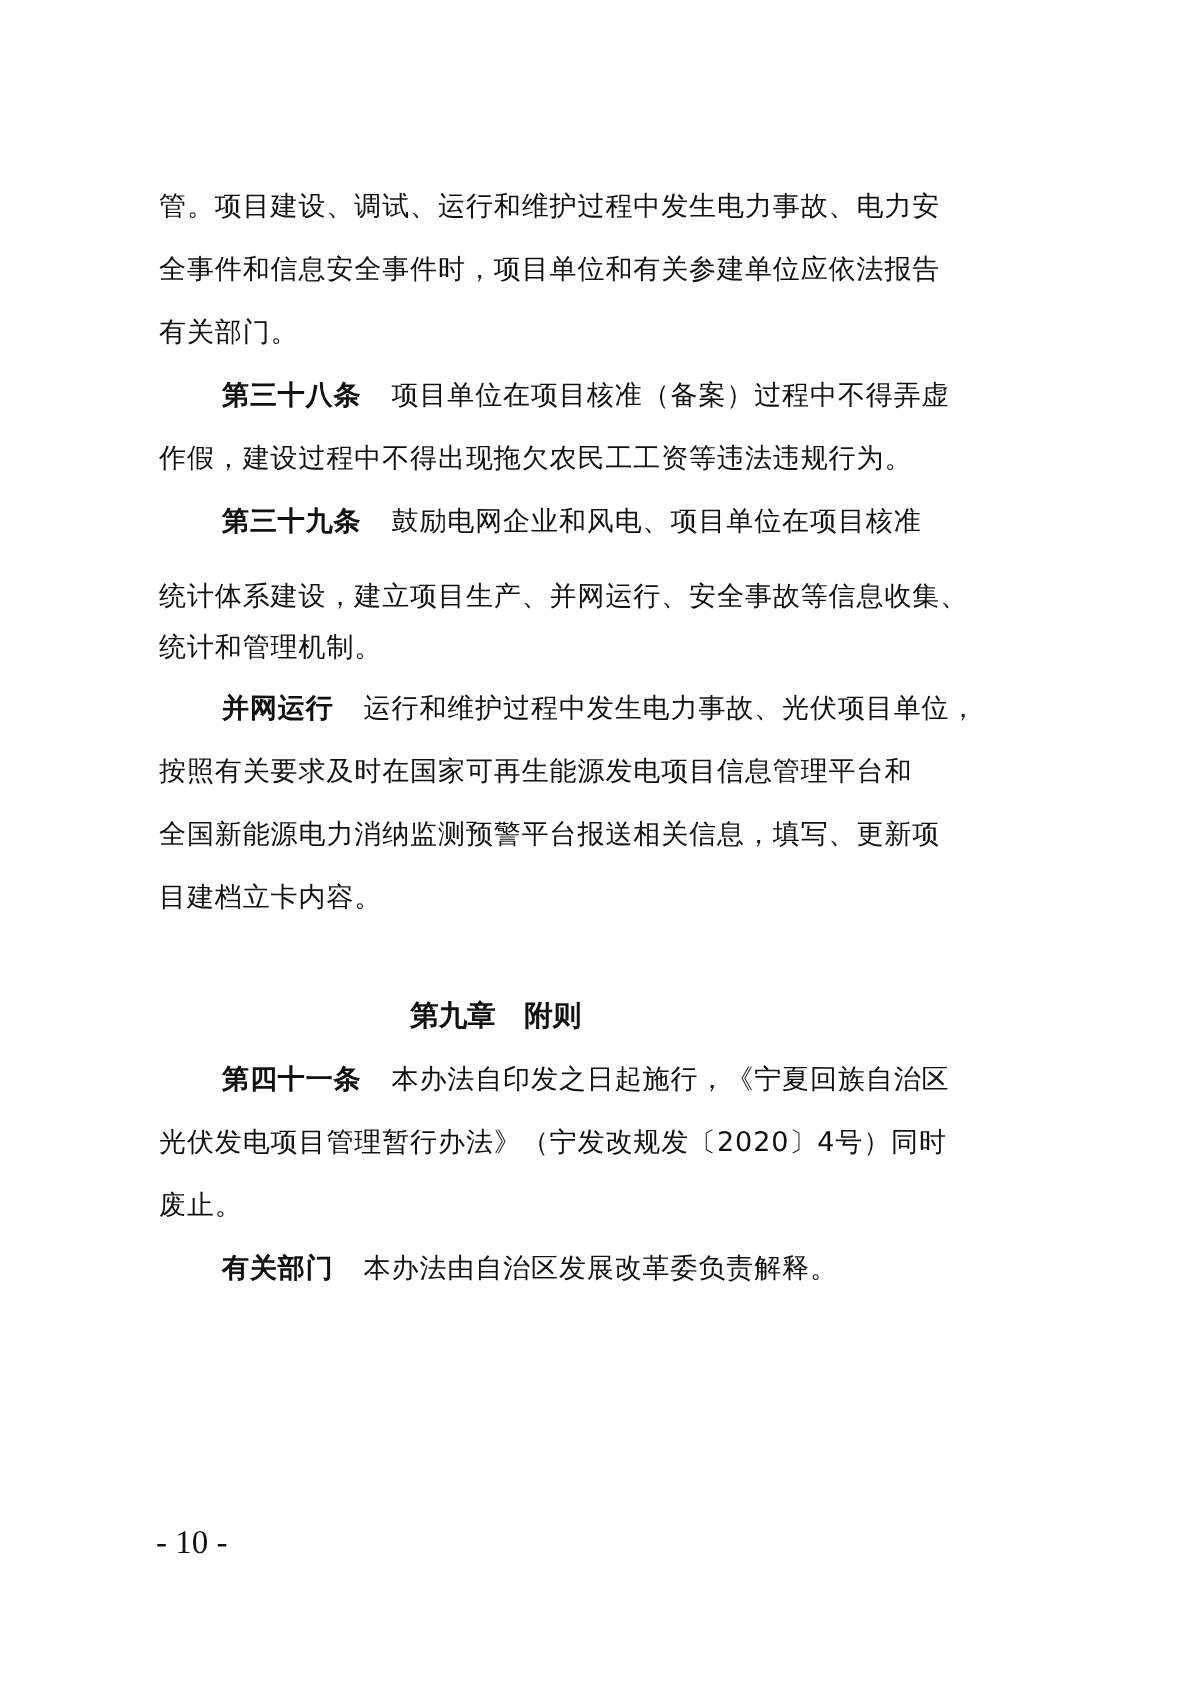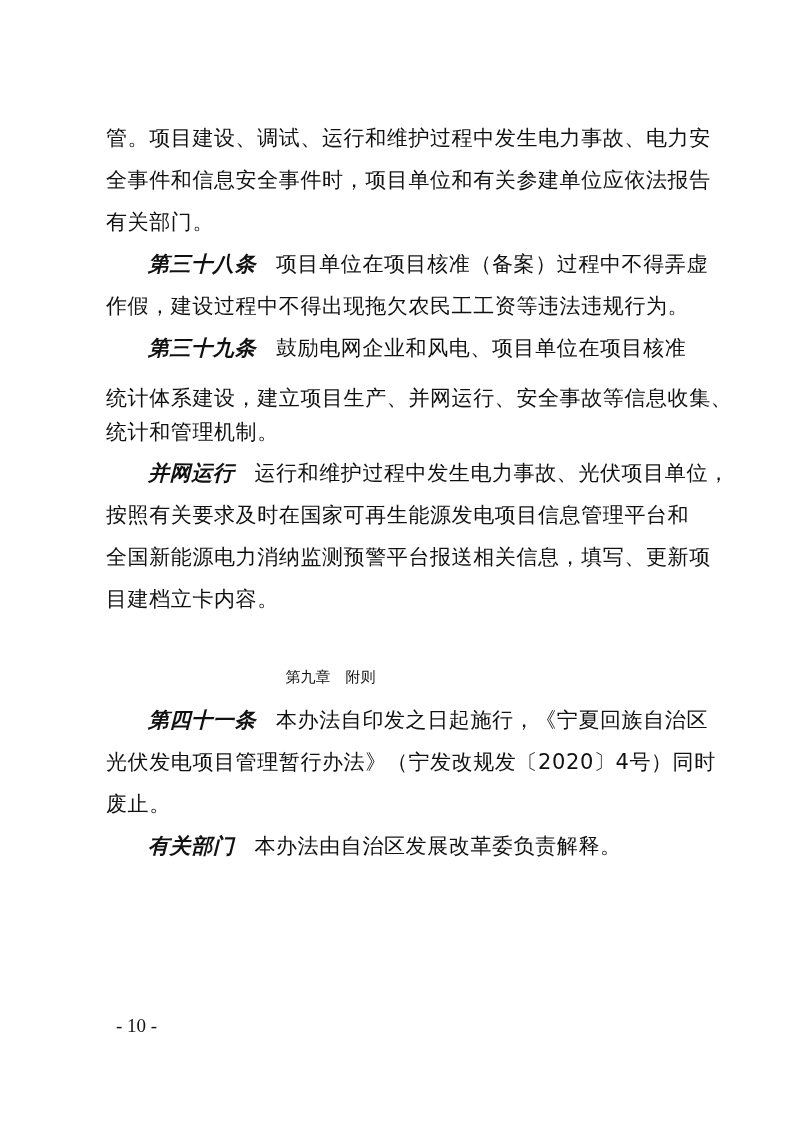--- a/index.html
+++ b/index.html
@@ -2,26 +2,26 @@
 <html><head>
 <meta charset="utf-8">
 <style>
   html, body { margin: 0; padding: 0; }
   body {
     width: 793px; height: 1122px; background: #ffffff; position: relative; overflow: hidden;
     font-family: "DejaVu Sans", sans-serif; color: #111111;
   }
   .line {
     position: absolute; left: 106px; width: 590px;
-    font-size: 21px; line-height: 28px; white-space: nowrap; letter-spacing: 0.6px;
+    font-size: 18px; line-height: 28px; white-space: nowrap; letter-spacing: 0.6px;
   }
   .indent { left: 148px; width: 548px; }
-  .bold { font-weight: bold; margin-right: 20px; font-style: italic; }
-  .chapter { position: absolute; left: 0; width: 661px; text-align: center; font-size: 15px; line-height: 26px; }
-  .pagenum { position: absolute; left: 116px; top: 1015px; font-family: "Liberation Serif", serif; font-size: 19px; }
+  .bold { font-weight: bold; margin-right: 20px; }
+  .chapter { position: absolute; left: 0; width: 661px; text-align: center; font-size: 19px; line-height: 26px; font-weight: bold; }
+  .pagenum { position: absolute; left: 104px; top: 1015px; font-family: "Liberation Serif", serif; font-size: 22px; }
 </style>
 </head>
 <body>
 
 <div class="line" style="top:124px">管。项目建设、调试、运行和维护过程中发生电力事故、电力安</div>
 <div class="line" style="top:166px">全事件和信息安全事件时，项目单位和有关参建单位应依法报告</div>
 <div class="line" style="top:208px">有关部门。</div>
 
 <div class="line indent" style="top:250px"><span class="bold">第三十八条</span><span>项目单位在项目核准（备案）过程中不得弄虚</span></div>
 <div class="line" style="top:292px">作假，建设过程中不得出现拖欠农民工工资等违法违规行为。</div>

